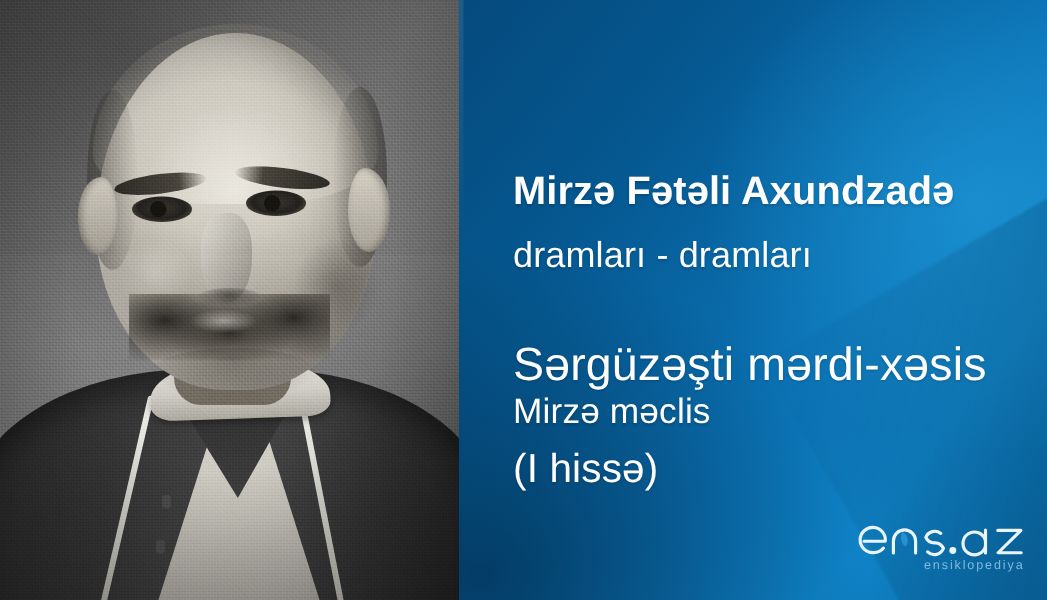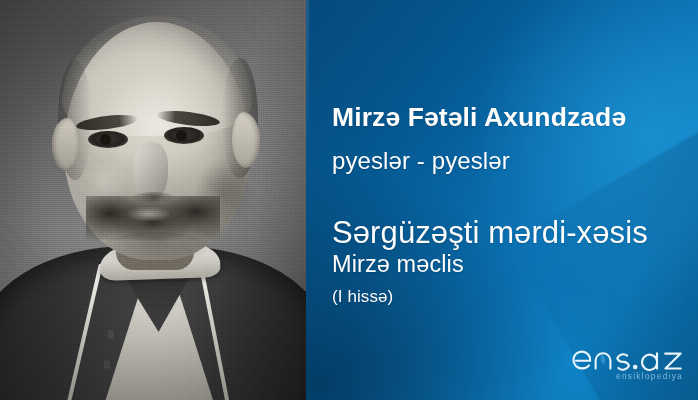--- a/index.html
+++ b/index.html
@@ -218,21 +218,21 @@
     position:absolute;left:0;top:0;width:3px;height:400px;
     background:linear-gradient(180deg, rgba(255,255,255,.10), rgba(255,255,255,0) 40%);
   }
 
   
   #textblock{
     position:absolute;left:22px;top:0;right:14px;
     color:#ffffff;
   }
   .tline{
-    margin:4px;
+    margin:14px;
     color:#fdfdfd;
     letter-spacing:.1px;
     white-space:nowrap;
     text-shadow:0 1px 2px rgba(0,0,0,.18);
   }
   #title-main{
     position:absolute;top:98px;left:0;
     font-size:26.5px;
     font-weight:600;
   }
@@ -246,21 +246,21 @@
     font-size:31px;
     font-weight:400;
   }
   #work-part{
     position:absolute;top:247px;left:0;
     font-size:23.5px;
     font-weight:400;
   }
   #work-piece{
     position:absolute;top:283px;left:0;
-    font-size:17px;
+    font-size:27px;
     font-weight:400;
   }
 
   
   #logo{
     position:absolute;right:14px;bottom:18px;
     width:112px;height:42px;text-align:center;
   }
   #logo svg{display:block;width:112px;height:42px;}
   #logo .wordmark{
@@ -318,21 +318,21 @@
     <div class="vignette"></div>
   </div>
 
   <div id="panel">
     <div class="seam"></div>
     <div class="fold"></div>
 
     <div id="textblock">
       <p class="tline" id="title-main">Mirzə Fətəli Axundzadə</p>
 
-      <p class="tline" id="title-sub">pyeslər - pyeslər</p>
+      <p class="tline" id="title-sub">dramları - dramları</p>
 
       <p class="tline" id="work-title">Sərgüzəşti mərdi-xəsis</p>
 
       <p class="tline" id="work-part">Mirzə məclis</p>
 
       <p class="tline" id="work-piece">(I hissə)</p>
     </div>
 
     <div id="logo">
       <svg viewBox="0 0 112 42" xmlns="http://www.w3.org/2000/svg">

